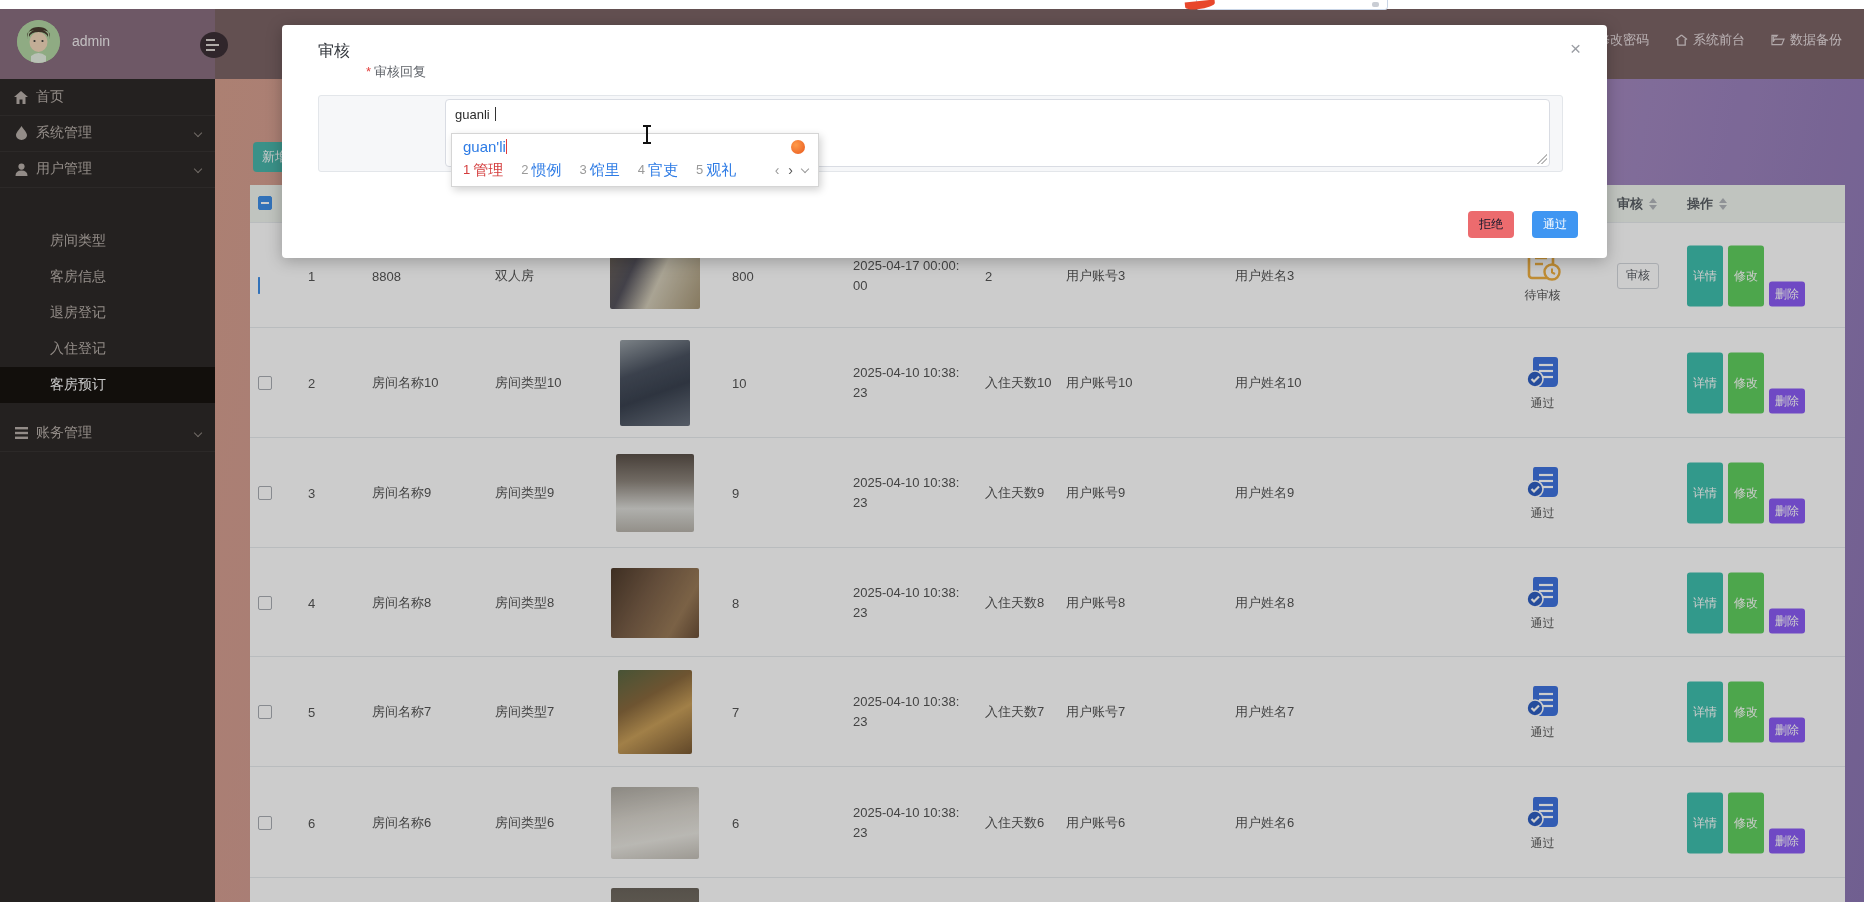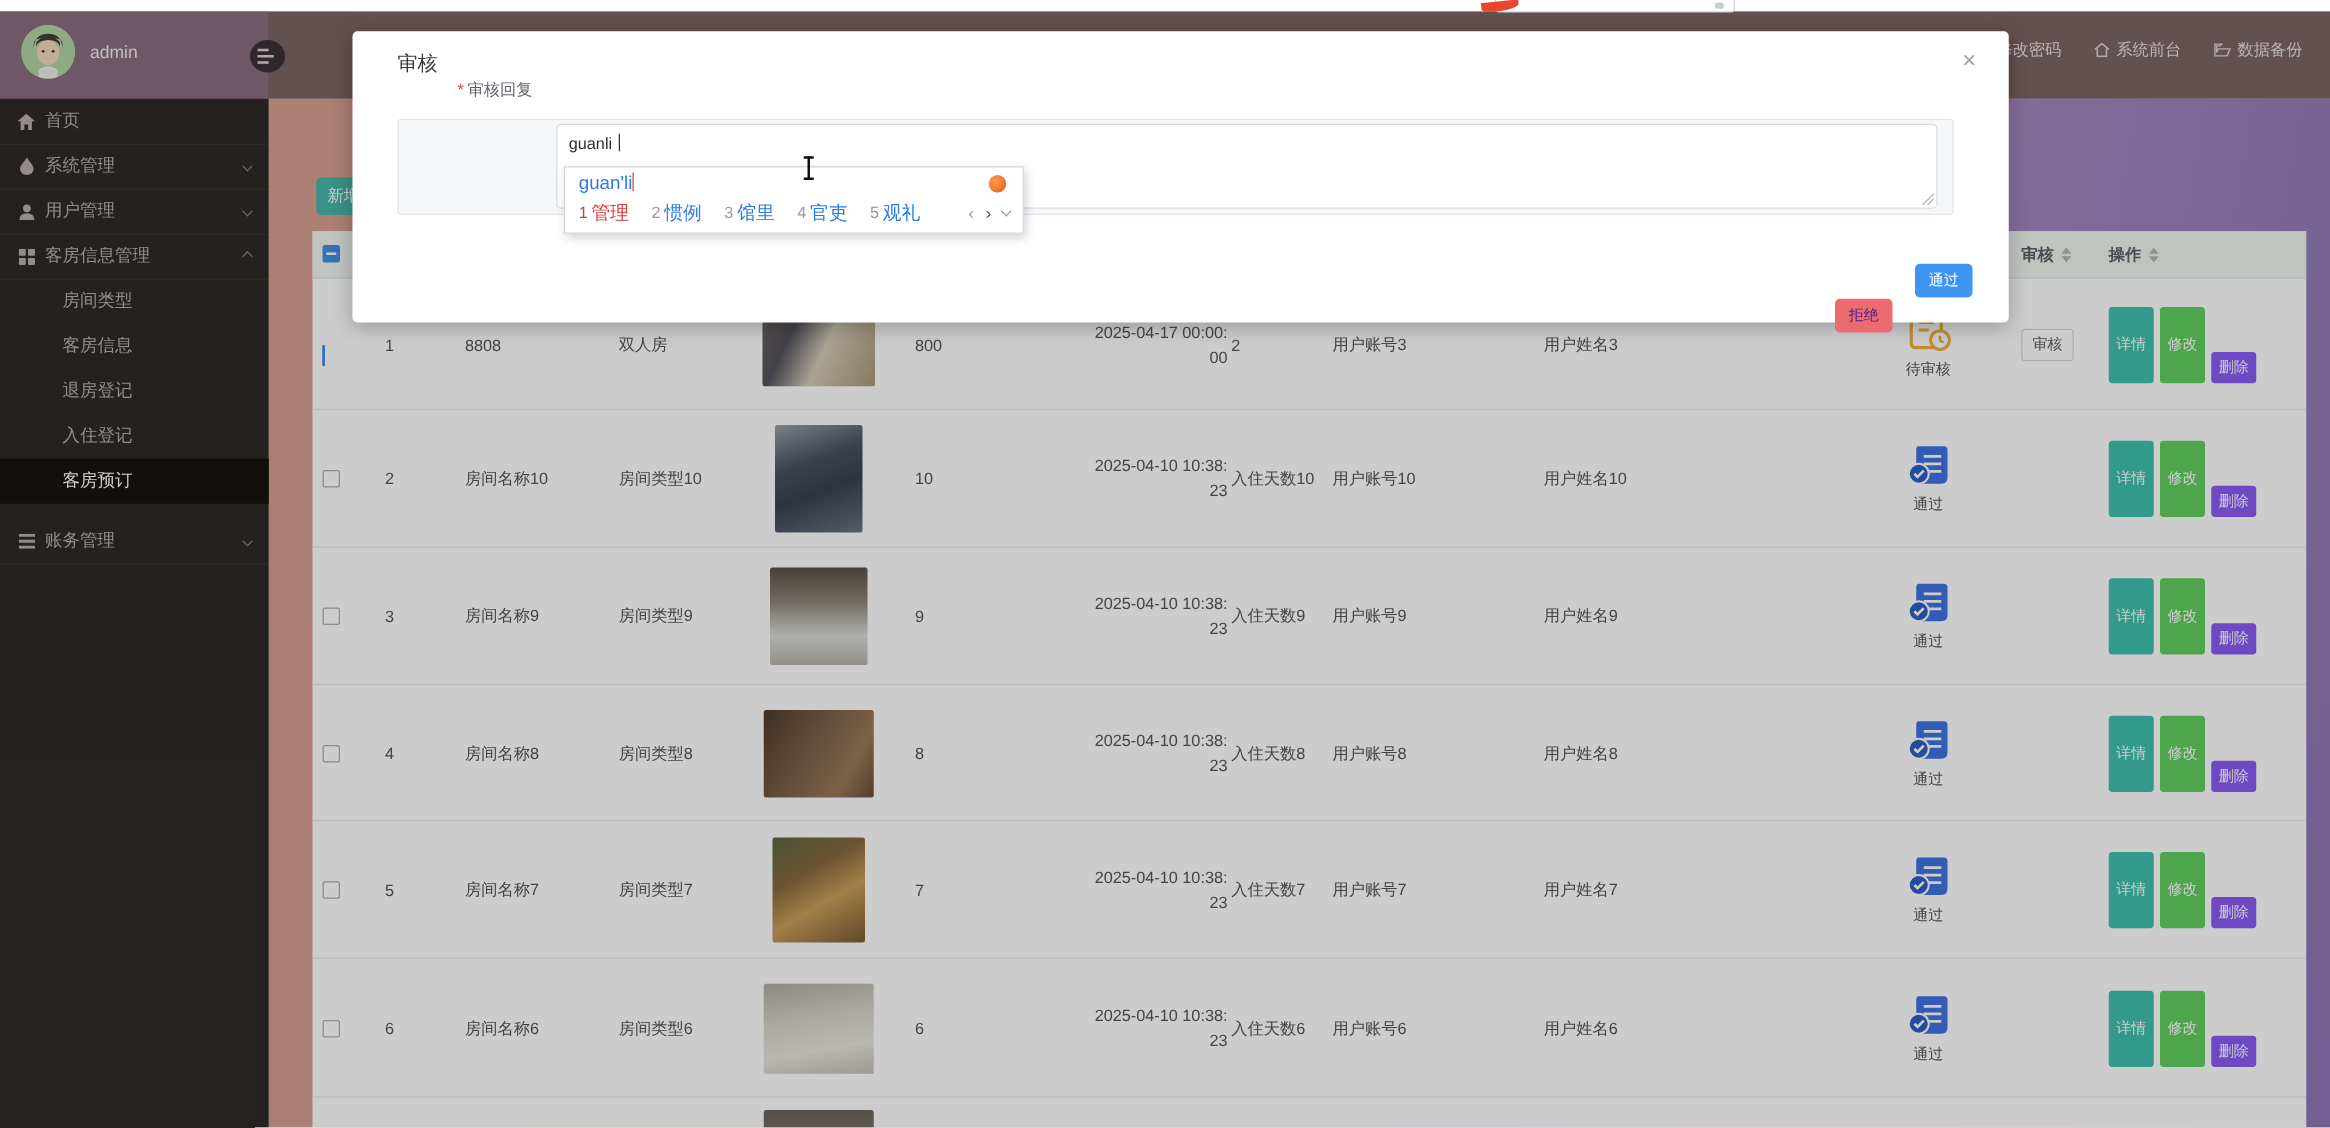--- a/index.html
+++ b/index.html
@@ -56,21 +56,21 @@
   .th{position:absolute;top:50%;transform:translateY(-50%);font-size:13px;font-weight:bold;color:#5b6166;
       display:flex;align-items:center;gap:6px;cursor:pointer;}
   .sort{display:inline-flex;flex-direction:column;gap:2px;}
   .sort i{width:0;height:0;border-left:4px solid transparent;border-right:4px solid transparent;display:block;}
   .sort .s-up{border-bottom:5px solid #b3b7bc;}
   .sort .s-dn{border-top:5px solid #b3b7bc;}
   .trow{position:absolute;left:0;width:1595px;border-top:1px solid #e8ebee;}
   .trow:first-of-type{border-top:none;}
   .cell{position:absolute;top:50%;transform:translateY(-50%);font-size:13px;color:#555;}
   .c-check{left:8px;}  .c-idx{left:58px;}  .c-name{left:122px;}  .c-type{left:245px;}
-  .c-price{left:482px;} .c-time{left:620px;width:112px;line-height:20px;word-break:break-all;text-align:right;}
+  .c-price{left:482px;} .c-time{left:603px;width:112px;line-height:20px;word-break:break-all;}
   .c-days{left:735px;}  .c-acct{left:816px;} .c-user{left:985px;}
   .room-img{position:absolute;left:405px;top:50%;transform:translate(-50%,-50%);border-radius:2px;}
   .checkbox{width:14px;height:14px;border:1px solid #a9adb3;border-radius:2px;background:transparent;
             box-sizing:border-box;cursor:pointer;}
   .checkbox.checked,.checkbox.indet{background:#3f8fe8;border-color:#3f8fe8;position:relative;}
   .checkbox.checked::after{content:"";position:absolute;left:4px;top:1px;width:4px;height:8px;
             border:solid #fff;border-width:0 2px 2px 0;transform:rotate(45deg);}
   .checkbox.indet::after{content:"";position:absolute;left:2px;top:5px;width:8px;height:2px;background:#fff;}
   .status{position:absolute;left:1250px;top:50%;transform:translateY(-50%);width:85px;
           display:flex;flex-direction:column;align-items:center;gap:5px;font-size:12px;color:#555;}
@@ -92,21 +92,21 @@
             border-radius:3px;box-sizing:border-box;}
   #form-label{left:84px;top:38px;font-size:13px;color:#5f6369;}
   #req-star{color:#e2413e;margin-right:3px;}
   #reply-input{left:163px;top:74px;width:1105px;height:68px;background:#fff;border:1px solid #d9dce3;
                border-radius:4px;box-sizing:border-box;cursor:text;}
   #input-text{position:absolute;left:9px;top:7px;font-size:13px;color:#2c2c2c;}
   .text-caret{display:inline-block;width:1px;height:14px;background:#333;vertical-align:-2px;margin-left:1px;}
   #resize-grip{position:absolute;right:2px;bottom:2px;width:10px;height:10px;
      background:linear-gradient(135deg,transparent 50%,#bbb 50%,#bbb 57%,transparent 57%,transparent 70%,#bbb 70%,#bbb 77%,transparent 77%);}
   #reject-btn{left:1186px;top:186px;width:46px;height:27px;background:#ec6b6e;border:none;border-radius:4px;
-              color:#4c1d95;font-size:12px;cursor:pointer;margin-top:28px;}
+              color:#0f172a;font-size:12px;cursor:pointer;}
   #approve-btn{left:1250px;top:186px;width:46px;height:27px;background:#3f96f2;border:none;border-radius:4px;
                color:#fff;font-size:12px;cursor:pointer;}
 
   
   #ime{left:451px;top:133px;width:368px;height:54px;background:#fff;border:1px solid #d5d5d5;z-index:11;
        box-shadow:2px 3px 8px rgba(0,0,0,.18);box-sizing:border-box;}
   #ime-comp{position:absolute;left:11px;top:4px;font-size:15px;color:#2d7be5;}
   .ime-caret{display:inline-block;width:1.5px;height:15px;background:#e03b3b;vertical-align:-2px;}
   #ime-logo{position:absolute;right:13px;top:6px;width:14px;height:14px;border-radius:50%;
             background:radial-gradient(circle at 35% 35%,#ff9b4a,#e8581e);}
@@ -170,34 +170,20 @@
     <span class="mi-icon">
       <svg width="13" height="13" viewBox="0 0 13 13">
           <circle cx="6.5" cy="3.6" r="3.1" fill="#b8b0ab"></circle>
           <path d="M0.5 13 Q0.5 7.5 6.5 7.5 Q12.5 7.5 12.5 13 Z" fill="#b8b0ab"></path>
         </svg>
     </span>
     <span>用户管理</span>
     <i class="chev down"></i>
   </div>
 
-  <div class="menu-item abs" style="top:178px;">
-    <span class="mi-icon">
-      <svg width="13" height="13" viewBox="0 0 13 13">
-          <g fill="#b8b0ab">
-            <rect x="0" y="0" width="5.6" height="5.6" rx="1"></rect>
-            <rect x="7.4" y="0" width="5.6" height="5.6" rx="1"></rect>
-            <rect x="0" y="7.4" width="5.6" height="5.6" rx="1"></rect>
-            <rect x="7.4" y="7.4" width="5.6" height="5.6" rx="1"></rect>
-          </g>
-        </svg>
-    </span>
-    <span>客房信息管理</span>
-    <i class="chev up"></i>
-  </div>
 
   <div class="sub-item abs" style="top:214px;">
     <span>房间类型</span>
   </div>
   <div class="sub-item abs" style="top:250px;">
     <span>客房信息</span>
   </div>
   <div class="sub-item abs" style="top:286px;">
     <span>退房登记</span>
   </div>

